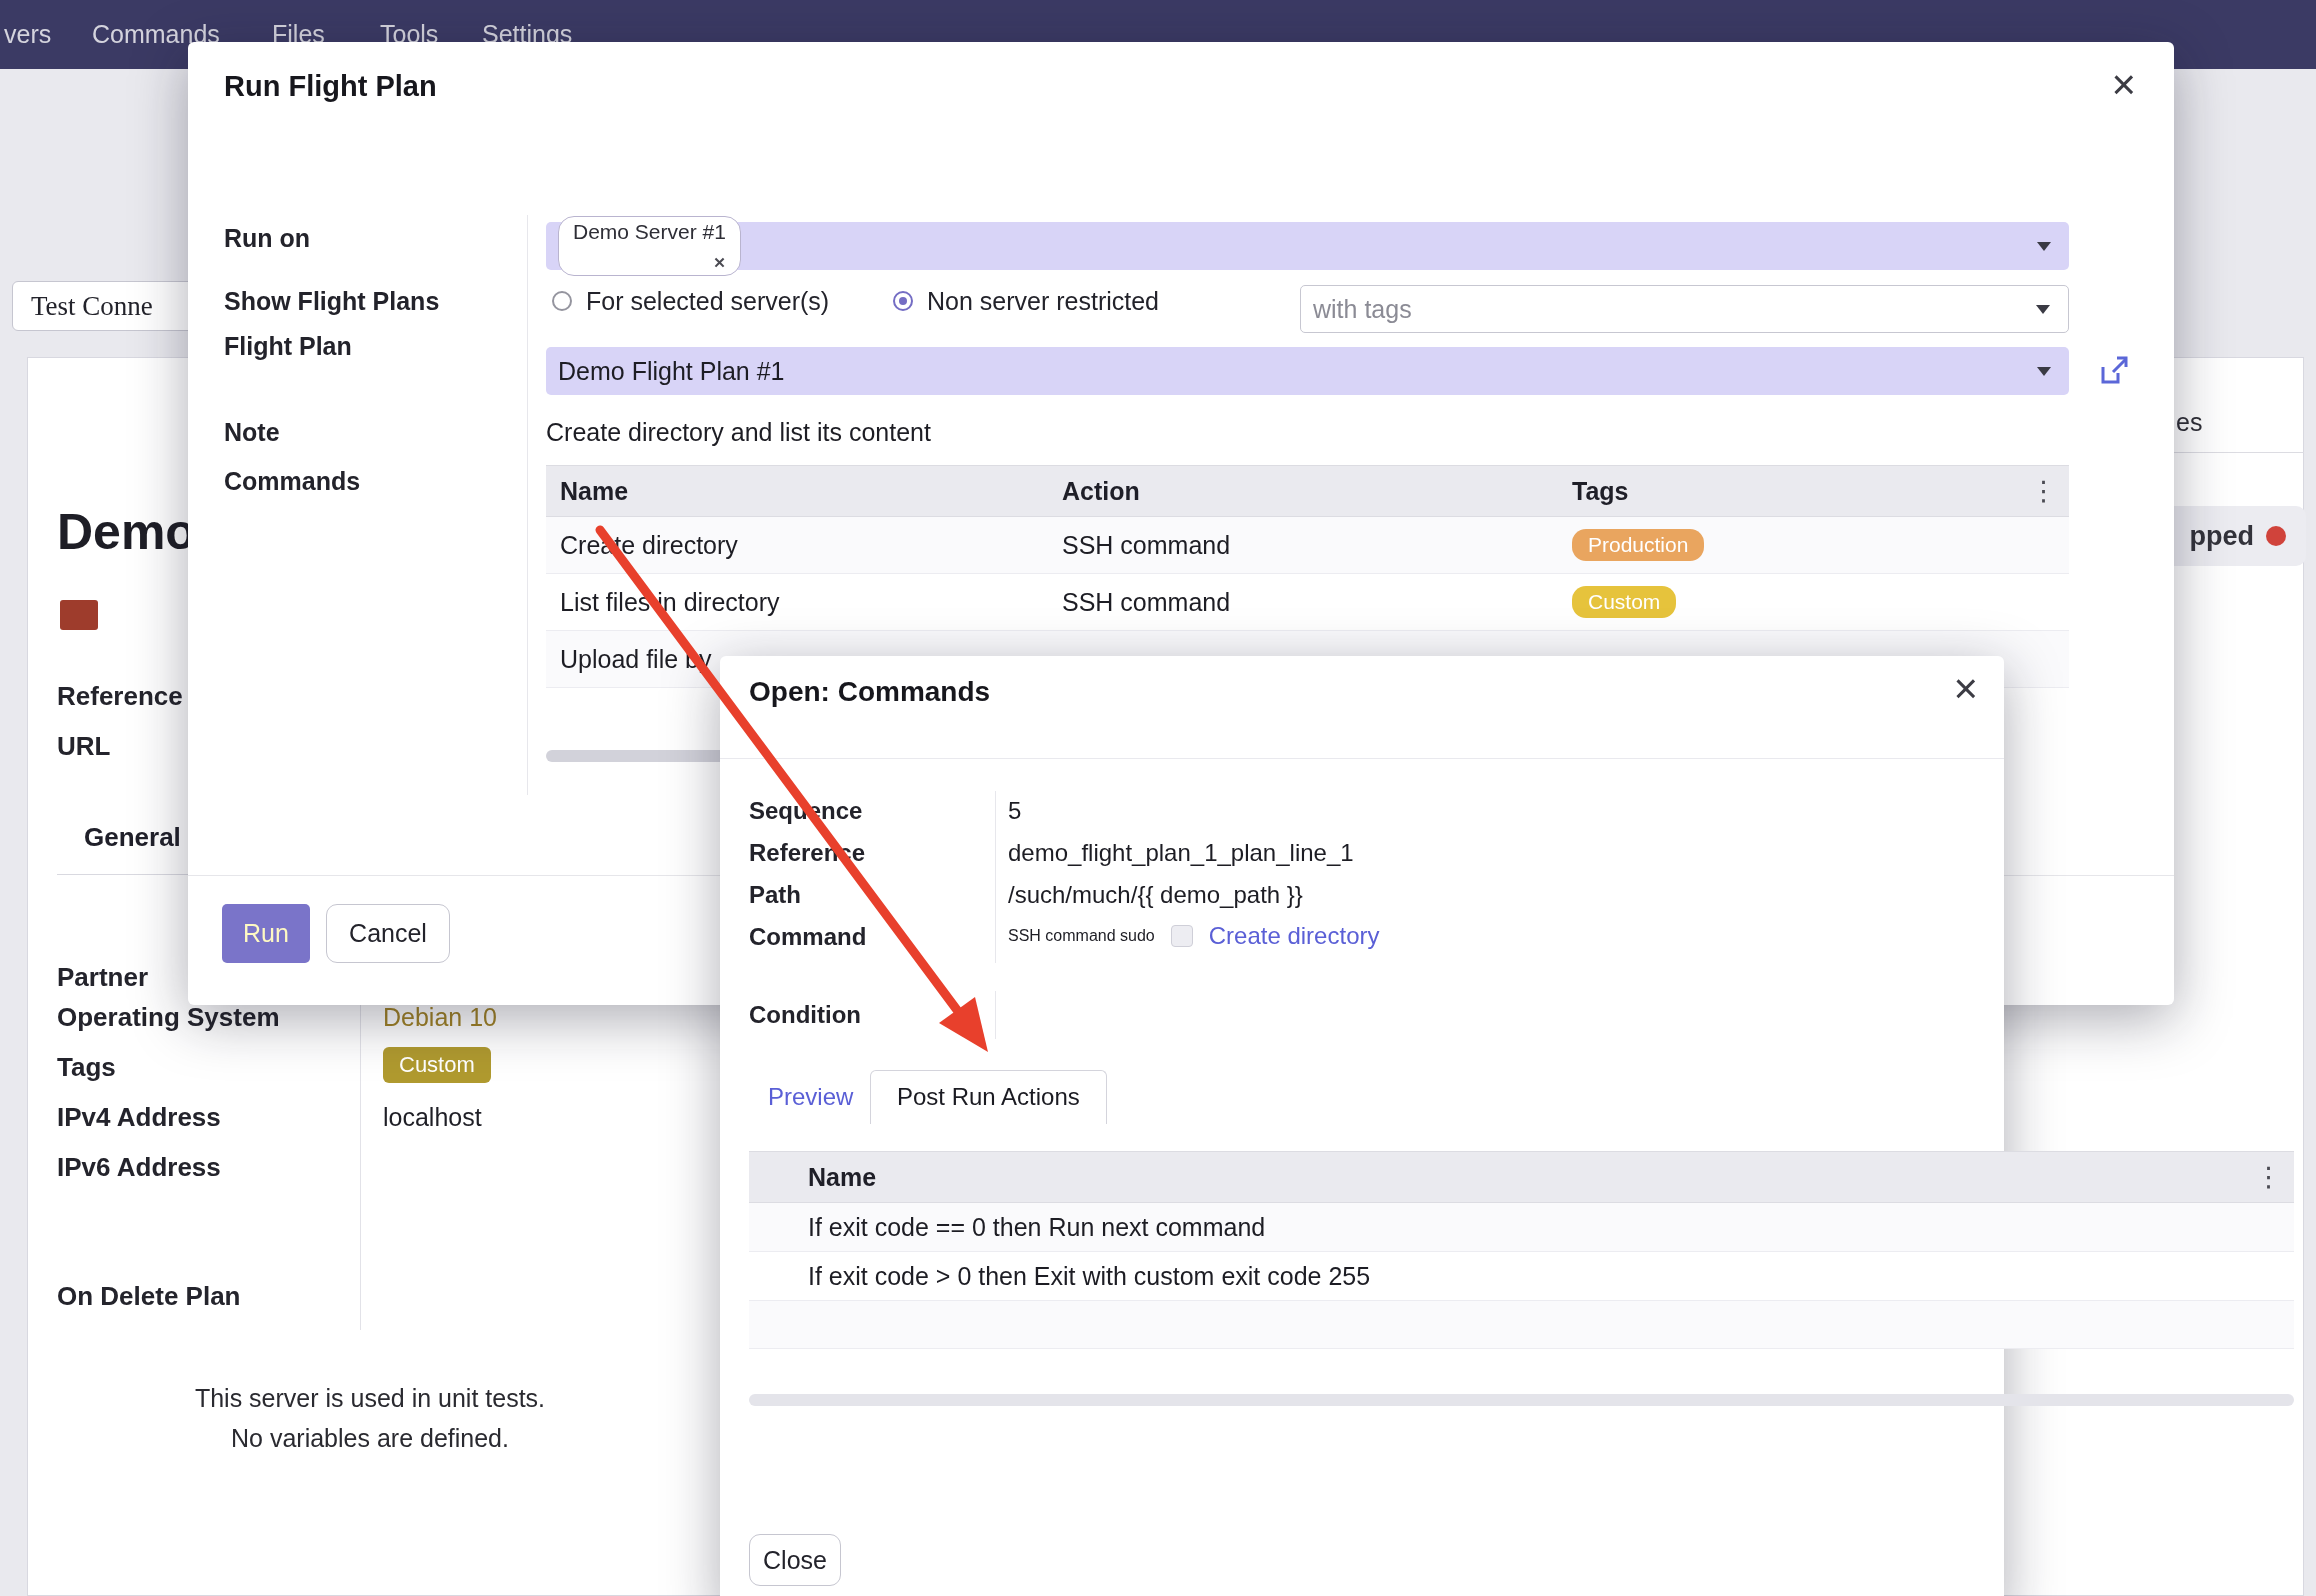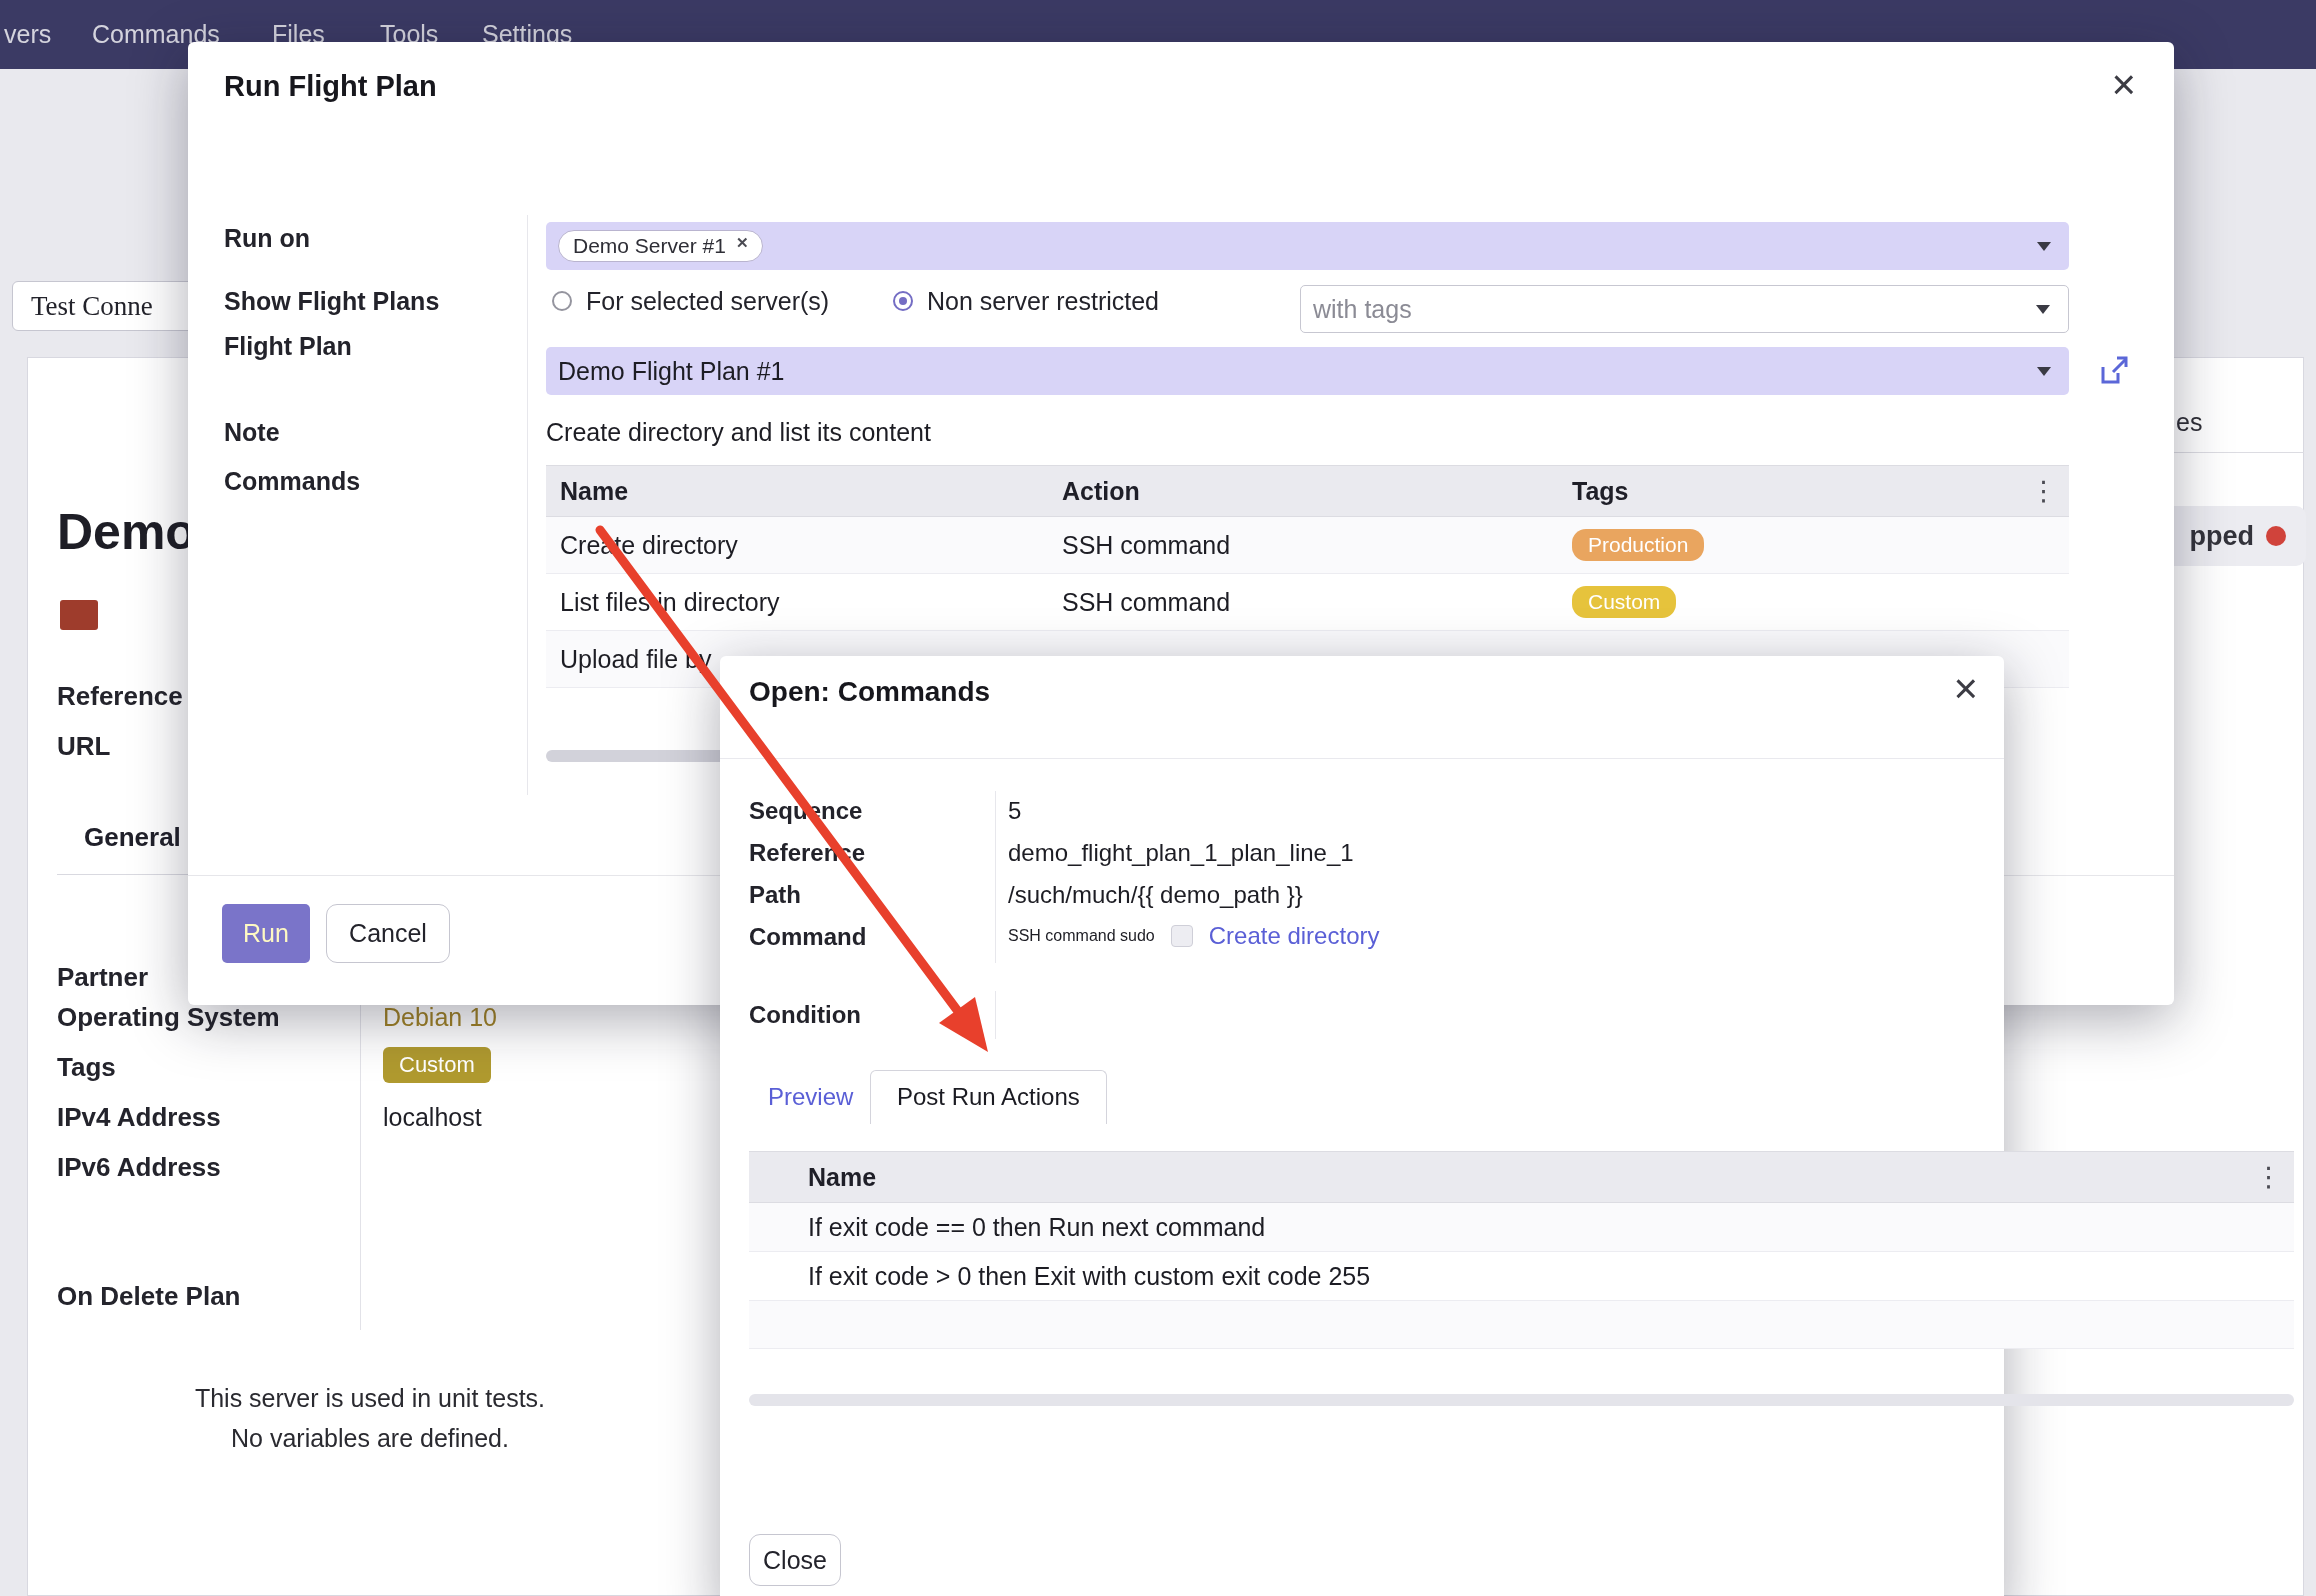--- a/index.html
+++ b/index.html
@@ -37,22 +37,22 @@
   .vsep { position:absolute; width:1px; background:#e7e7ec; }
 
   
   .sel { position:absolute; border-radius:5px; display:flex; align-items:center; padding:0 44px 0 12px; cursor:pointer; }
   .sel.lavender { background:#d8d4f7; }
   .sel.white { background:#fff; border:1px solid #c7c7d1; }
   .caret { position:absolute; right:18px; top:50%; margin-top:-4px; width:0; height:0;
            border-left:7px solid transparent; border-right:7px solid transparent; border-top:9px solid #3a3a44; }
   .selval { font-size:25px; color:#1d1d24; }
   .ph { font-size:25px; color:#8b8b95; }
-  .chip { display:inline-flex; align-items:flex-start; gap:10px; background:#fff; border:1px solid #b9b4cf;
-          border-radius:16px; padding:3px 14px; font-size:21px; color:#2e2e36; }
+  .chip { display:inline-flex; align-items:flex-end; gap:10px; background:#fff; border:1px solid #b9b4cf;
+          border-radius:16px; padding:3px 14px; font-size:21px; color:#2e2e36;flex-direction:column; }
   .chip-x { font-size:15px; color:#4a4a52; font-weight:bold; cursor:pointer; }
 
   .radio { position:absolute; width:20px; height:20px; border-radius:50%; border:2px solid #95959f; background:#fff; cursor:pointer; }
   .radio.checked { border-color:#746dc4; }
   .radio.checked::after { content:""; position:absolute; left:4px; top:4px; width:8px; height:8px; border-radius:50%; background:#746dc4; }
   .rlabel { position:absolute; font-size:25px; color:#23232b; height:34px; line-height:34px; cursor:pointer; }
 
   
   .thead { position:relative; background:#eaeaef; border-top:1px solid #dcdce2; border-bottom:1px solid #dcdce2; }
   .th { position:absolute; top:50%; transform:translateY(-50%); font-weight:bold; font-size:25px; color:#1f1f28; }

